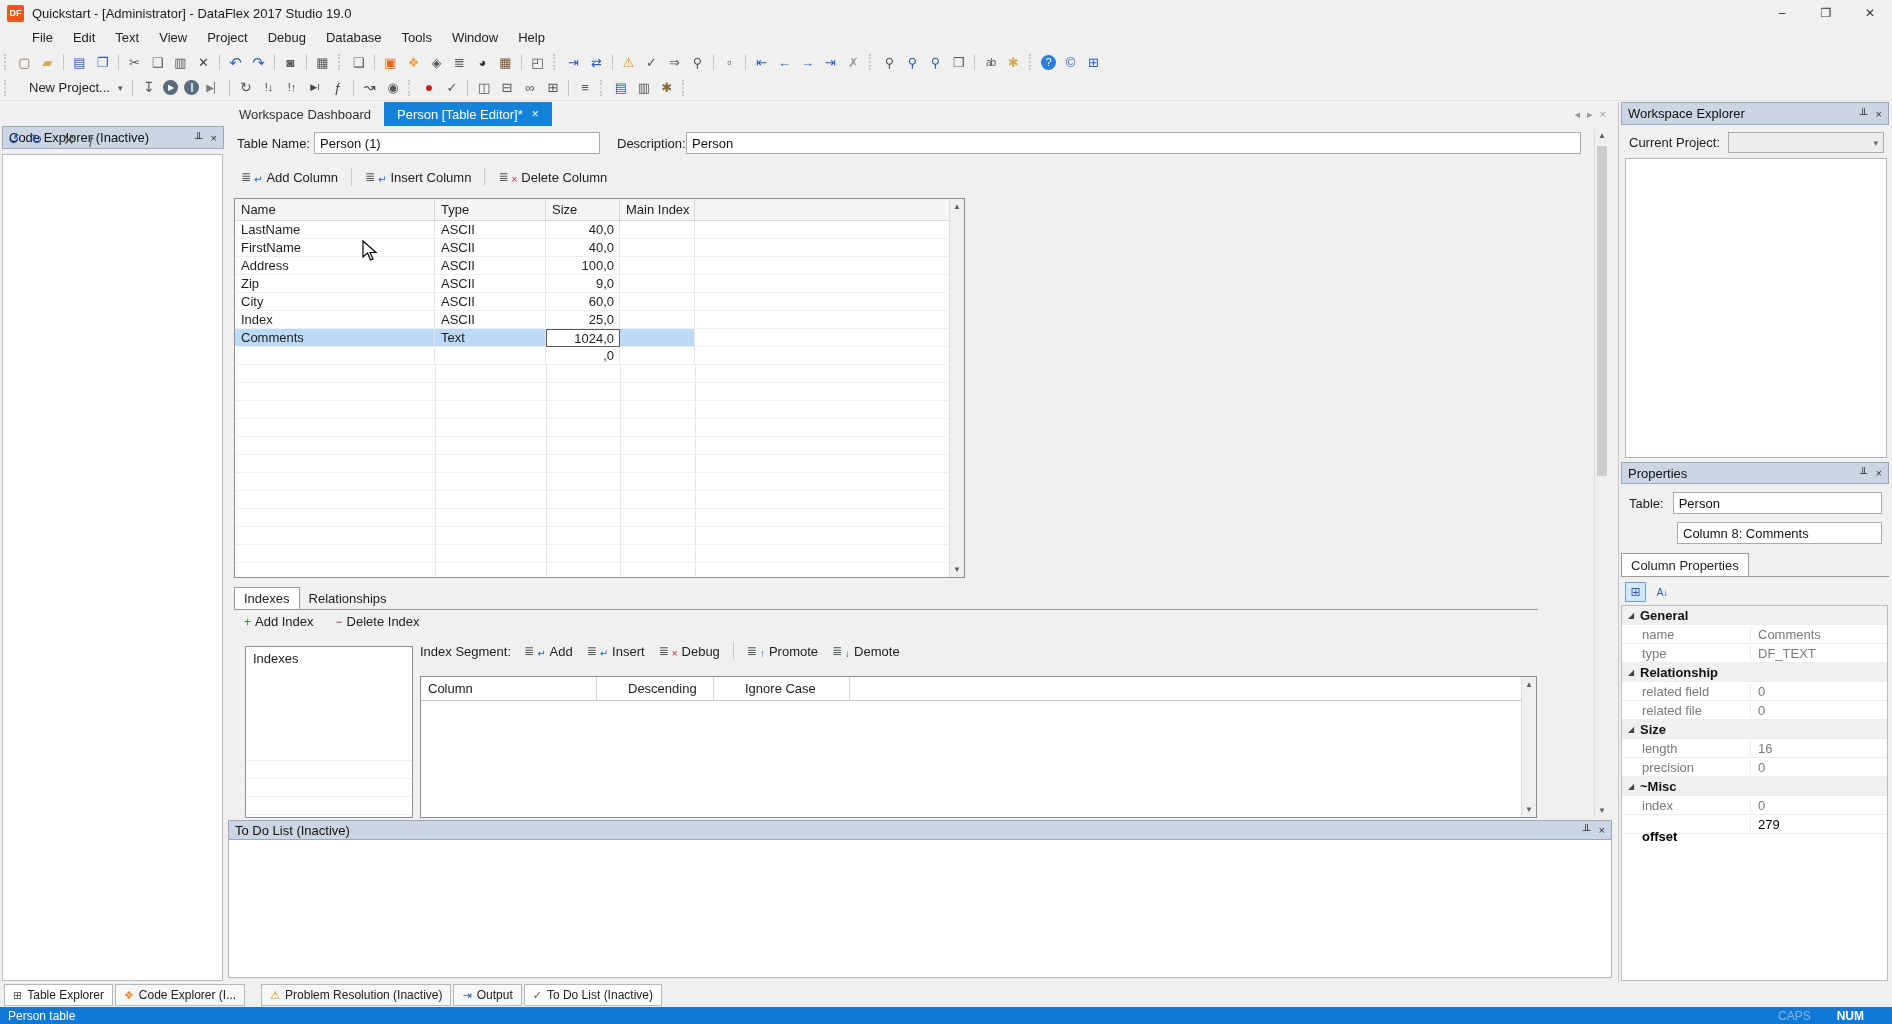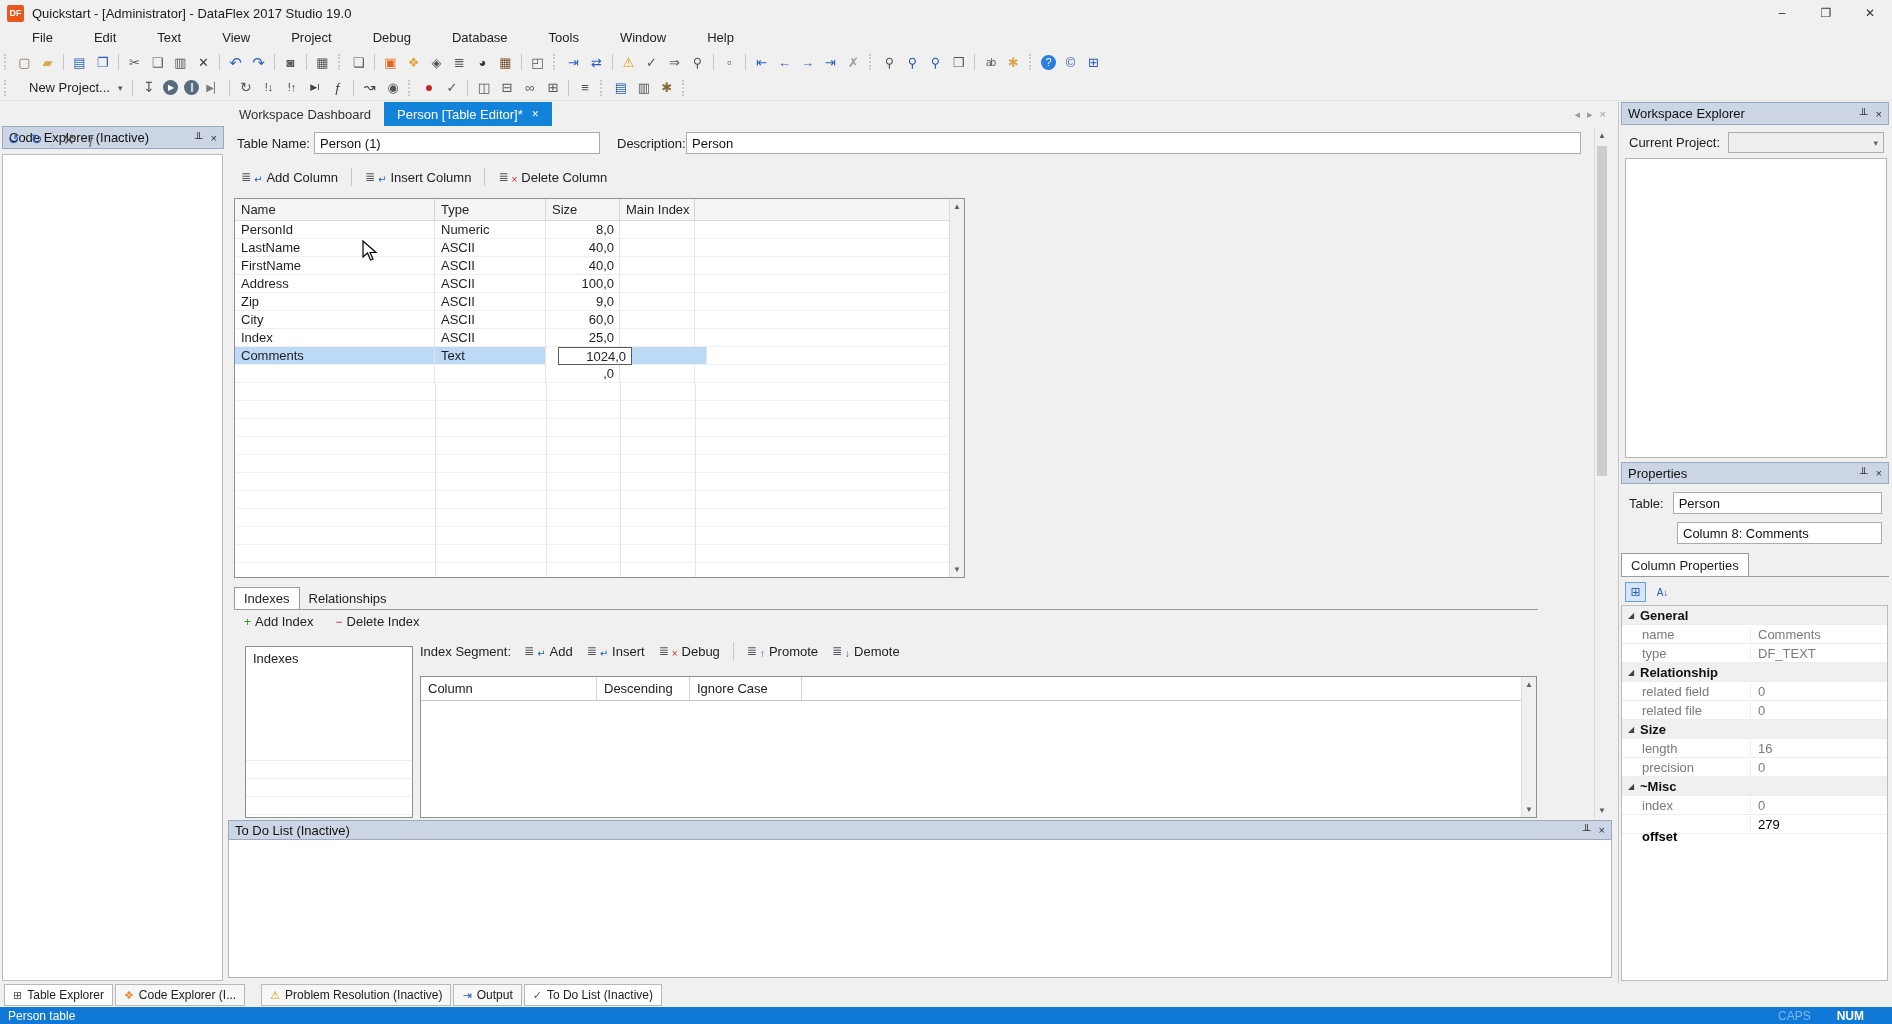--- a/index.html
+++ b/index.html
@@ -6,21 +6,21 @@
   *{box-sizing:border-box;font-family:"Liberation Sans","DejaVu Sans",sans-serif;}
   #screen{position:relative;width:1892px;height:1024px;background:#f0f0f0;overflow:hidden;color:#1e1e1e;}
   .abs{position:absolute;}
   
   #titlebar{left:0;top:0;width:1892px;height:26px;background:#f0f0f0;display:flex;align-items:center;}
   #app-logo{width:17px;height:17px;margin-left:7px;background:#e8581e;color:#fff;font-size:9px;font-weight:bold;display:flex;align-items:center;justify-content:center;border-radius:2px;}
   #title-text{margin-left:8px;font-size:13px;color:#1a1a1a;}
   .winbtn{width:44px;height:26px;display:flex;align-items:center;justify-content:center;font-size:12px;color:#333;}
   #win-buttons{margin-left:auto;display:flex;}
   
-  #menubar{left:0;top:26px;width:1892px;height:23px;display:flex;align-items:center;padding-left:22px;gap:21px;}
+  #menubar{left:0;top:26px;width:1892px;height:23px;display:flex;align-items:center;padding-left:22px;}
   .menu-item{padding:2px 10px;font-size:13px;color:#222;}
   
   .toolbar{left:0;width:1892px;height:26px;display:flex;align-items:center;background:#f0f0f0;}
   #toolbar1{top:49px;}
   #toolbar2{top:75px;border-bottom:1px solid #e3e3e3;}
   .tbi{min-width:17px;height:17px;margin:0 3px;display:inline-flex;align-items:center;justify-content:center;font-size:13px;line-height:17px;text-align:center;}
   .tb-sep{width:1px;height:16px;background:#c6c6c6;margin:0 4px;}
   .tb-grip{width:5px;height:16px;margin:0 4px;border-left:2px dotted #c9c9c9;}
   #new-project-btn{display:flex;align-items:center;margin-left:10px;padding:2px 6px;font-size:13px;color:#222;}
   #new-project-btn .arr{margin-left:8px;font-size:9px;color:#555;}
@@ -51,37 +51,37 @@
   
   #main-grid{position:absolute;left:8px;top:96px;width:731px;height:380px;background:#fff;border:1px solid #8b9097;}
   #grid-header{display:flex;height:22px;border-bottom:1px solid #d8d8d8;background:#f5f5f5;}
   .gh{font-size:13px;color:#222;padding:3px 0 0 6px;border-right:1px solid #d4d4d4;}
   .grow{display:flex;height:18px;font-size:13px;}
   .gc{padding:1px 0 0 6px;border-right:1px solid #e6e6e6;border-bottom:1px solid #efefef;white-space:nowrap;overflow:hidden;}
   .gc.num{text-align:right;padding-right:5px;padding-left:0;}
   .c-name{width:200px;} .c-type{width:111px;} .c-size{width:74px;} .c-main{width:75px;} .c-fill{flex:1;border-right:none;}
   .grow.sel .gc{background:#bcd9f5;}
   .grow.sel .gc.c-fill{background:#fff;}
-  .focus-cell{background:#fff !important;border:1px solid #5a5a5a !important;margin-left:12px;}
+  .focus-cell{background:#fff !important;border:1px solid #5a5a5a !important;}
   #grid-rest{flex:1;background:repeating-linear-gradient(to bottom,#ffffff 0 17px,#f1f1f1 17px 18px);position:relative;}
   .colline{position:absolute;top:0;bottom:0;width:1px;background:#e6e6e6;}
   .vscroll{background:#f0f0f0;display:flex;flex-direction:column;justify-content:space-between;align-items:center;border-left:1px solid #dcdcdc;}
   .vscroll span{font-size:8px;color:#606060;padding:3px 0;}
   
   .sec-tab{height:22px;padding:0 9px;font-size:13px;display:flex;align-items:center;color:#222;}
   .sec-tab.active{background:#fff;border:1px solid #9a9a9a;border-bottom:none;}
   #lower-tabs{position:absolute;left:8px;top:486px;right:78px;height:22px;display:flex;align-items:flex-end;border-bottom:1px solid #9a9a9a;}
   #index-btns{position:absolute;left:11px;top:512px;display:flex;align-items:center;}
   #indexes-list{position:absolute;left:19px;top:544px;width:168px;height:172px;background:#fff;border:1px solid #8b9097;}
   #indexes-list .hdr{font-size:13px;color:#222;padding:4px 0 0 7px;height:24px;}
   #indexes-list .lines{position:absolute;left:0;right:0;top:96px;bottom:0;background:repeating-linear-gradient(to bottom,#ffffff 0 17px,#eeeeee 17px 18px);}
   #seg-toolbar{position:absolute;left:194px;top:514px;display:flex;align-items:center;}
   #seg-grid{position:absolute;left:194px;top:574px;width:1117px;height:142px;background:#fff;border:1px solid #8b9097;display:flex;}
   #seg-cols{flex:1;}
-  #seg-header{display:flex;height:24px;border-bottom:1px solid #c9c9c9;}
+  #seg-header{display:flex;height:24px;border-bottom:1px solid #c9c9c9;gap:24px;}
   .sh{font-size:13px;color:#222;padding:4px 0 0 7px;border-right:1px solid #d4d4d4;}
   #main-vscroll{position:absolute;left:1368px;top:26px;width:15px;height:690px;}
   #main-vscroll .thumb{position:absolute;left:2px;right:2px;top:18px;height:330px;background:#cdcdcd;}
   
   #todo-panel{position:absolute;left:2px;top:718px;right:4px;height:158px;}
   #todo-header{height:20px;}
   #todo-body{position:absolute;left:0;top:20px;right:0;bottom:0;background:#fff;border:1px solid #b5b5b5;border-top:none;}
   
   #right-panel{left:1618px;top:102px;width:274px;bottom:41px;background:#f0f0f0;border-left:1px solid #c6c6c6;}
   #we-header{position:absolute;left:2px;top:0;right:3px;height:23px;gap:20px;}
@@ -306,27 +306,20 @@
     <div id="main-grid" style="display:flex;">
       <div style="flex:1;display:flex;flex-direction:column;">
         <div id="grid-header">
           <div class="gh c-name">Name</div>
           <div class="gh c-type">Type</div>
           <div class="gh c-size">Size</div>
           <div class="gh c-main">Main Index</div>
           <div class="gh c-fill"></div>
         </div>
         <div class="grow">
-          <div class="gc c-name">PersonId</div>
-          <div class="gc c-type">Numeric</div>
-          <div class="gc c-size num">8,0</div>
-          <div class="gc c-main"></div>
-            <div class="gc c-fill"></div>
-        </div>
-        <div class="grow">
           <div class="gc c-name">LastName</div>
           <div class="gc c-type">ASCII</div>
           <div class="gc c-size num">40,0</div>
           <div class="gc c-main"></div>
             <div class="gc c-fill"></div>
         </div>
         <div class="grow">
           <div class="gc c-name">FirstName</div>
           <div class="gc c-type">ASCII</div>
           <div class="gc c-size num">40,0</div>

